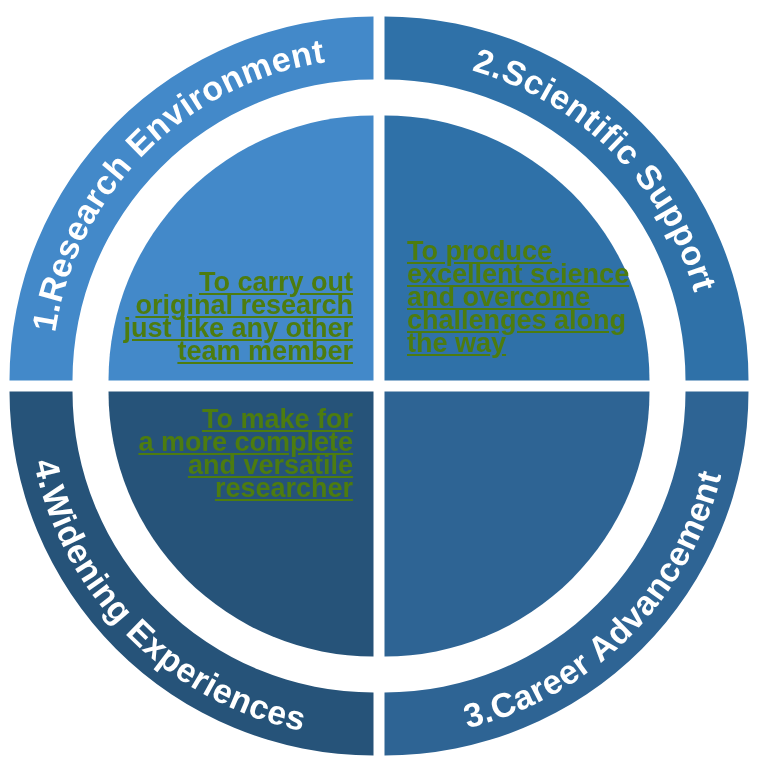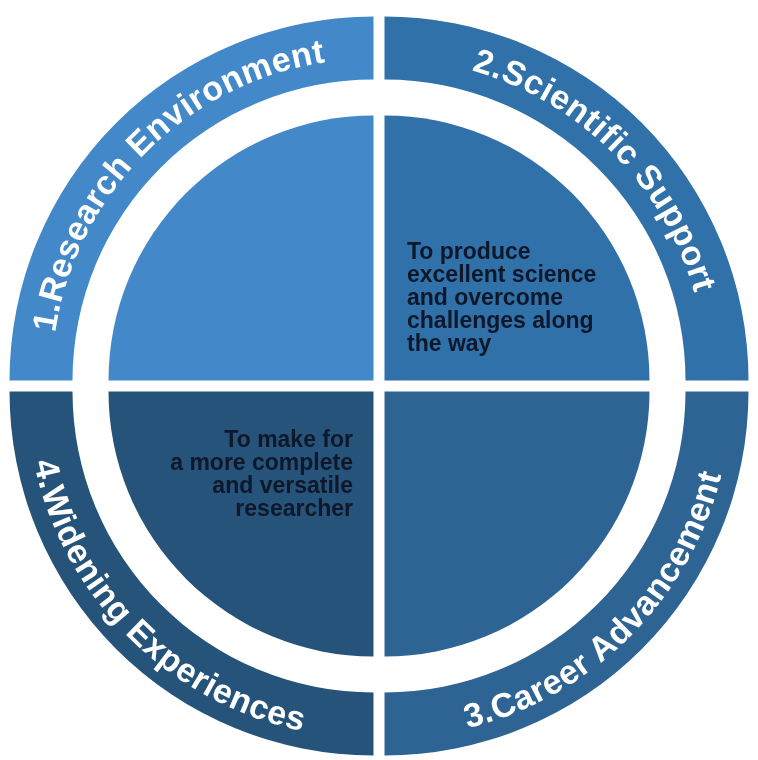--- a/index.html
+++ b/index.html
@@ -21,30 +21,31 @@
   }
   .arc-label {
     font-family: "Liberation Sans", sans-serif;
     font-weight: bold;
     font-size: 34px;
     fill: #ffffff;
     letter-spacing: 0.5px;
   }
   .desc {
     position: absolute;
-    color: #0f172a;
+    color: #4d7c0f;
     font-weight: bold;
-    font-size: 23px;
+    font-size: 27px;
     line-height: 23px;
     white-space: pre-line;
+    text-decoration: underline;
   }
   .desc.tl { right: 405px; top: 271px; text-align: right; }
   .desc.tr { left: 407px;  top: 240px; text-align: left; }
   .desc.br { left: 407px;  top: 408px; text-align: left; }
-  .desc.bl { right: 405px; top: 408px; text-align: right; margin-top: 20px; }
+  .desc.bl { right: 405px; top: 408px; text-align: right; }
 </style>
 </head>
 <body>
 
 <div class="stage">
 
   <svg width="758" height="760" viewBox="0 0 758 760" xmlns="http://www.w3.org/2000/svg" xmlns:xlink="http://www.w3.org/1999/xlink">
 
     <defs>
       <path id="arc-tl" d="M 51.5 380.5 A 322 322 0 0 1 373.5 58.5" fill="none"></path>
@@ -72,20 +73,24 @@
       <textPath href="#arc-tr" xlink:href="#arc-tr" startOffset="50%">2.Scientific Support</textPath>
     </text>
     <text class="arc-label" text-anchor="middle">
       <textPath href="#arc-br" xlink:href="#arc-br" startOffset="50%">3.Career Advancement</textPath>
     </text>
     <text class="arc-label" text-anchor="middle">
       <textPath href="#arc-bl" xlink:href="#arc-bl" startOffset="50%">4.Widening Experiences</textPath>
     </text>
   </svg>
 
+  <div class="desc tl">To carry out
+original research
+just like any other
+team member</div>
   <div class="desc tr">To produce
 excellent science
 and overcome
 challenges along
 the way</div>
   <div class="desc bl">To make for
 a more complete
 and versatile
 researcher</div>
 

